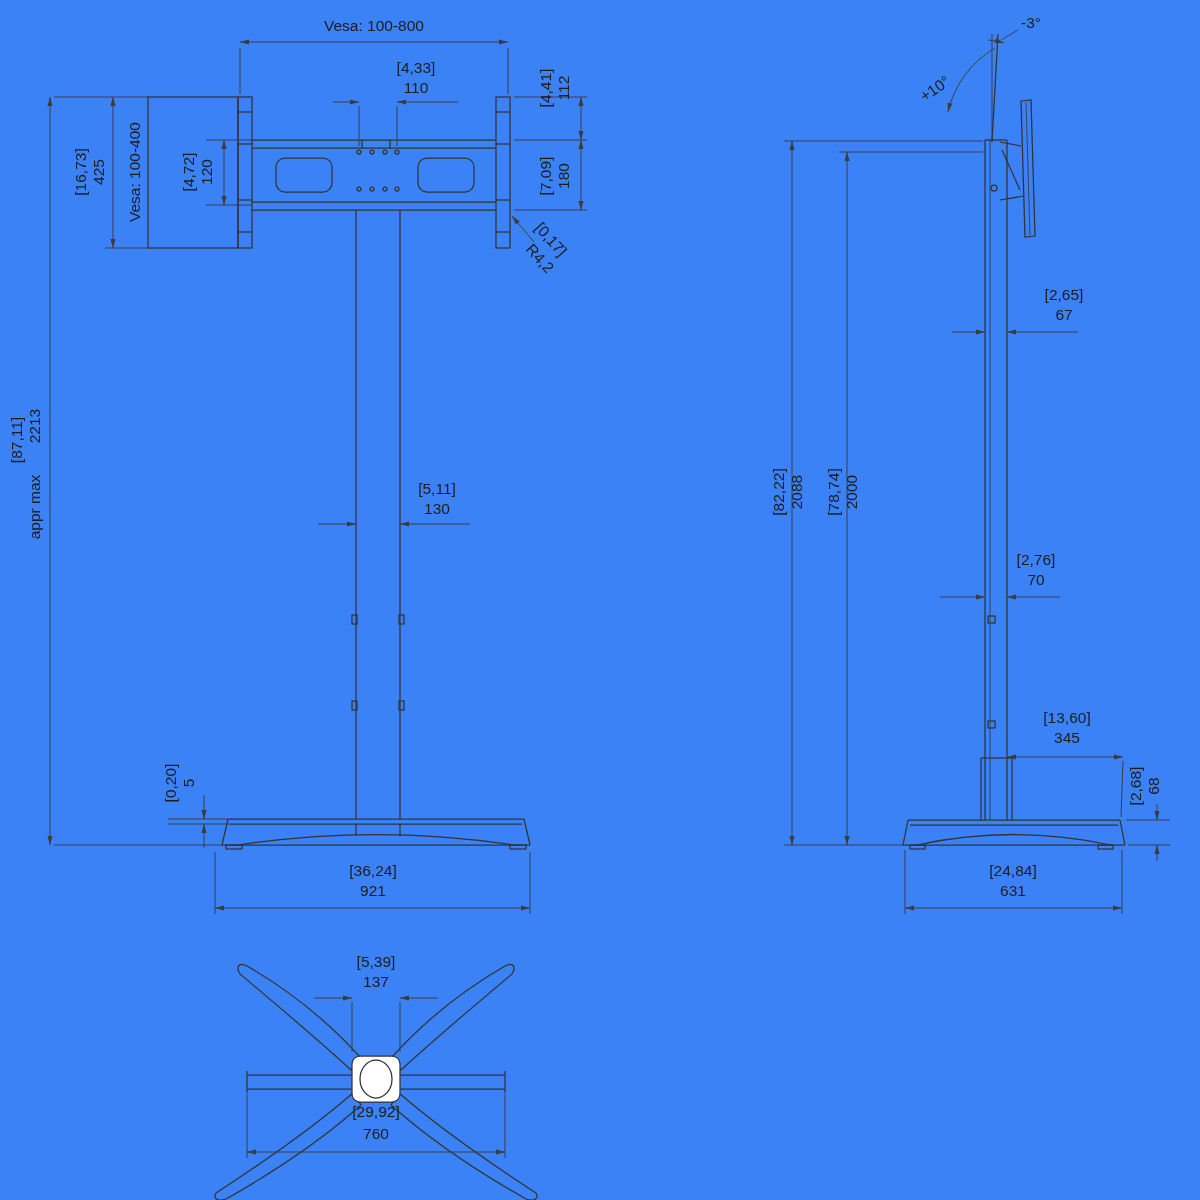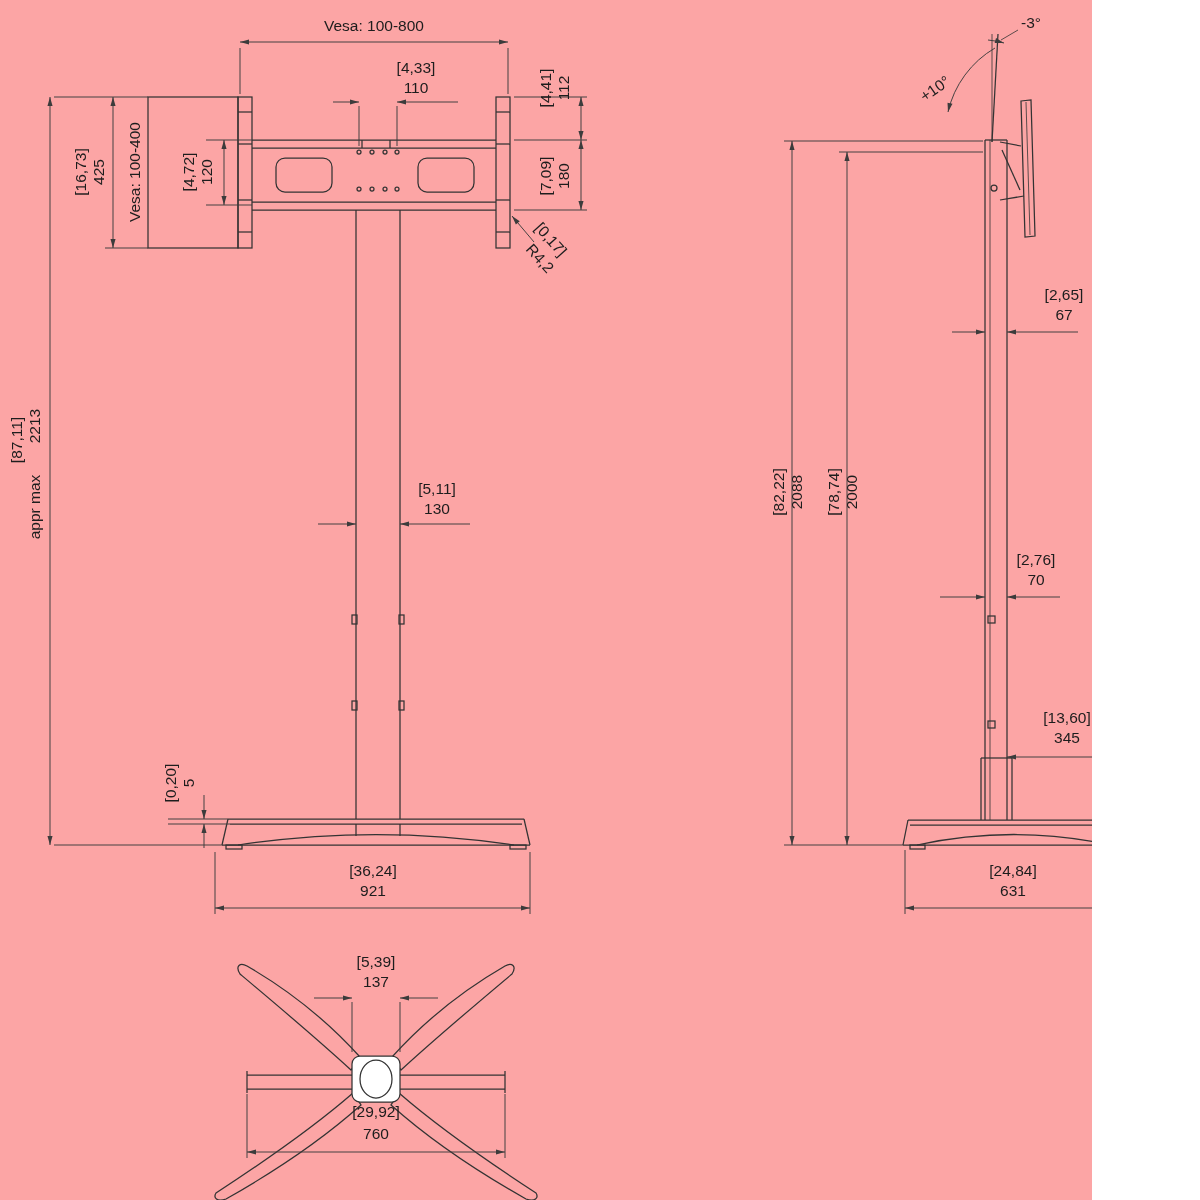--- a/index.html
+++ b/index.html
@@ -1,16 +1,16 @@
 <!DOCTYPE html>
 <html><head>
 <meta charset="utf-8">
 <style>
   html,body{margin:0;padding:0;background:#fff;}
-  .canvas{position:relative;width:1092px;height:1200px;background:#fca5a5;overflow:hidden;}
+  .canvas{position:relative;width:1200px;height:1200px;background:#3b82f6;overflow:hidden;}
   svg{position:absolute;left:0;top:0;}
   svg text{font-family:"Liberation Sans",sans-serif;font-size:15.5px;fill:#1d1d1d;stroke:none;}
   .part{stroke:#333333;stroke-width:1.25;fill:none;stroke-linecap:butt;}
   .thin{stroke-width:0.8;}
   .dim{stroke:#3c3c3c;stroke-width:0.95;fill:none;}
   .fillw{fill:#ffffff;}
 </style>
 </head>
 <body>
 

